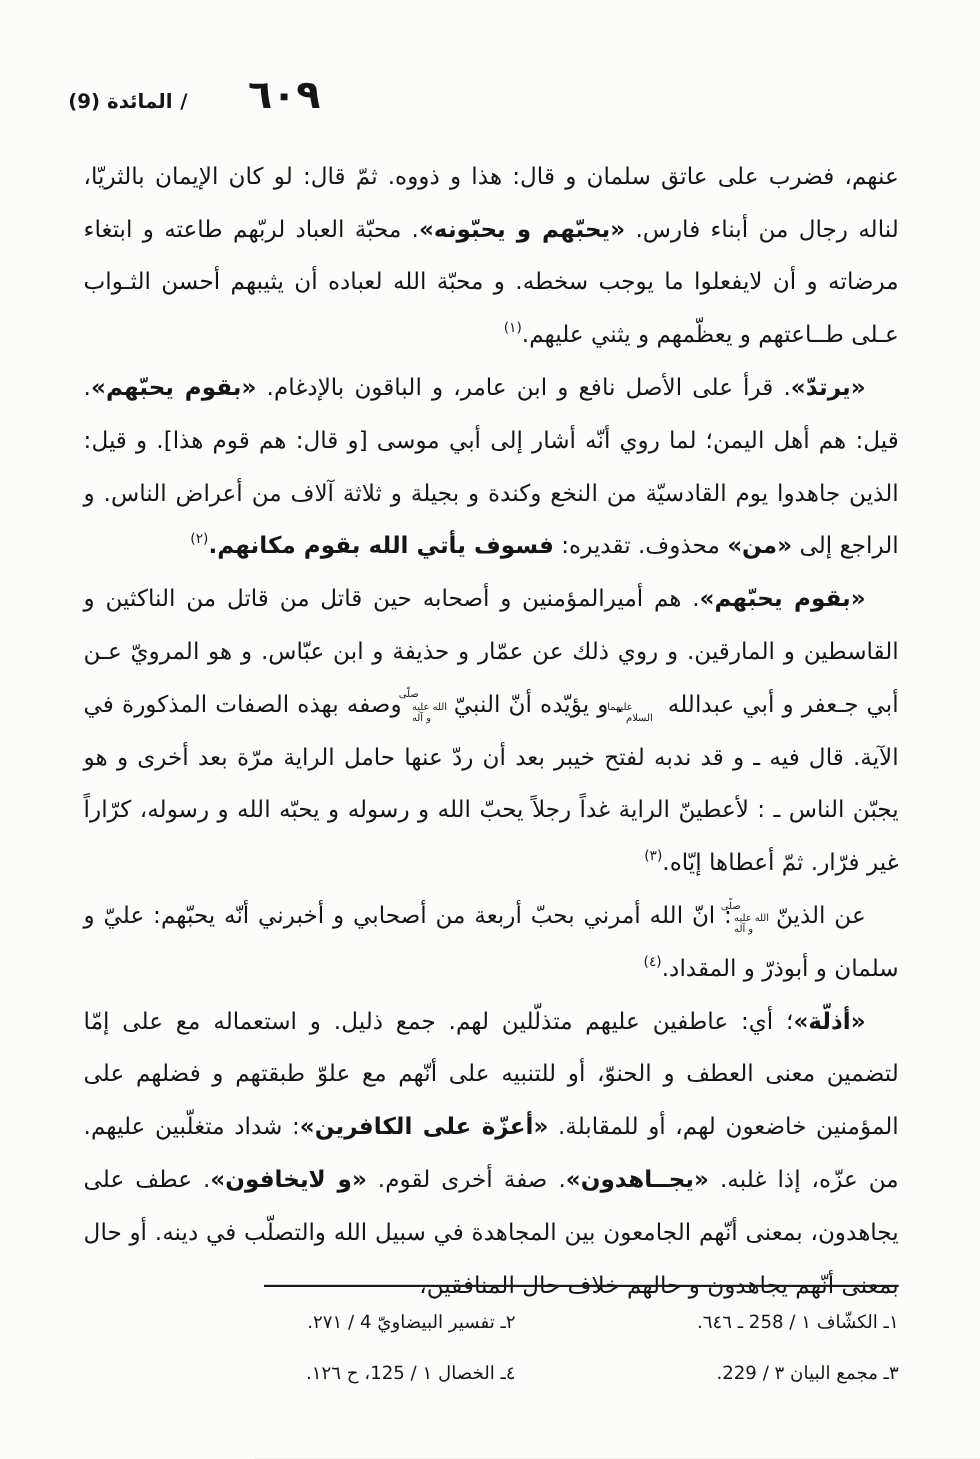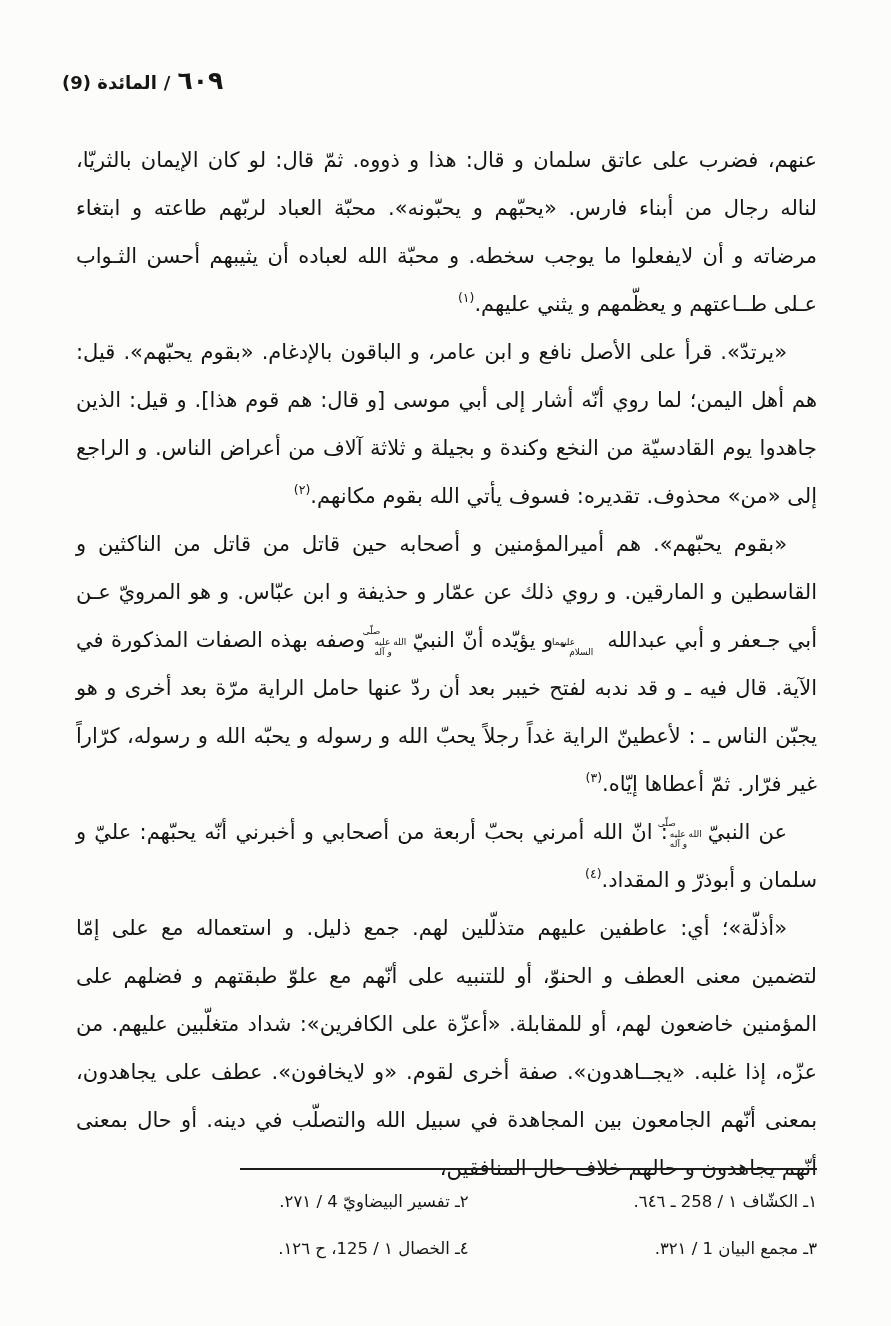--- a/index.html
+++ b/index.html
@@ -15,32 +15,32 @@
   }
   
   .header{
     position:absolute;top:66px;left:62px;
     direction:rtl;
     display:flex;align-items:baseline;gap:7px;
     font-weight:700;
   }
   .h-title{font-size:18px;letter-spacing:0;}
   .h-sep{font-size:18px;}
-  .h-num{font-size:25px;font-weight:700;}
+  .h-num{font-size:36px;font-weight:700;margin-left:48px;}
   
   .body-text{
     position:absolute;top:136px;right:74px;left:76px;
     direction:rtl;
     font-size:21px;
     line-height:48px;
     text-align:justify;
   }
   .para{margin:0;padding:0;}
   .para.indent{text-indent:30px;}
-  .lemma{font-weight:400;}
+  .lemma{font-weight:700;}
   .fn-marker{
     font-size:12.5px;
     vertical-align:9px;
     font-weight:400;
     line-height:0;
   }
   .honorific{
     display:inline-block;
     width:36px;
     font-size:9px;
@@ -75,26 +75,26 @@
   <div class="header">
     <span class="h-num">٦٠٩</span>
     <span class="h-sep">/</span>
     <span class="h-title">المائدة (9)</span>
   </div>
 
   <div class="body-text" id="body-text">
       <p class="para"><span class="seg">عنهم، فضرب على عاتق سلمان و قال: هذا و ذووه. ثمّ قال: لو كان الإيمان بالثريّا، لناله رجال من أبناء فارس. </span><span class="lemma">«يحبّهم و يحبّونه»</span><span class="seg">. محبّة العباد لربّهم طاعته و ابتغاء مرضاته و أن لايفعلوا ما يوجب سخطه. و محبّة الله لعباده أن يثيبهم أحسن الثـواب عـلى طــاعتهم و يعظّمهم و يثني عليهم.</span><span class="fn-marker">(١)</span></p>
       <p class="para indent"><span class="lemma">«يرتدّ»</span><span class="seg">. قرأ على الأصل نافع و ابن عامر، و الباقون بالإدغام. </span><span class="lemma">«بقوم يحبّهم»</span><span class="seg">. قيل: هم أهل اليمن؛ لما روي أنّه أشار إلى أبي موسى [و قال: هم قوم هذا]. و قيل: الذين جاهدوا يوم القادسيّة من النخع وكندة و بجيلة و ثلاثة آلاف من أعراض الناس. و الراجع إلى </span><span class="lemma">«من»</span><span class="seg"> محذوف. تقديره: </span><span class="lemma">فسوف يأتي الله بقوم مكانهم.</span><span class="fn-marker">(٢)</span></p>
       <p class="para indent"><span class="lemma">«بقوم يحبّهم»</span><span class="seg">. هم أميرالمؤمنين و أصحابه حين قاتل من قاتل من الناكثين و القاسطين و المارقين. و روي ذلك عن عمّار و حذيفة و ابن عبّاس. و هو المرويّ عـن أبي جـعفر و أبي عبدالله</span><span class="honorific">عليهما السلام</span><span class="seg">. و يؤيّده أنّ النبيّ</span><span class="honorific">صلّى الله عليه و آله</span><span class="seg"> وصفه بهذه الصفات المذكورة في الآية. قال فيه ـ و قد ندبه لفتح خيبر بعد أن ردّ عنها حامل الراية مرّة بعد أخرى و هو يجبّن الناس ـ : لأعطينّ الراية غداً رجلاً يحبّ الله و رسوله و يحبّه الله و رسوله، كرّاراً غير فرّار. ثمّ أعطاها إيّاه.</span><span class="fn-marker">(٣)</span></p>
-      <p class="para indent"><span class="seg">عن النبيّ</span><span class="honorific">صلّى الله عليه و آله</span><span class="seg">: انّ الله أمرني بحبّ أربعة من أصحابي و أخبرني أنّه يحبّهم: عليّ و سلمان و أبوذرّ و المقداد.</span><span class="fn-marker">(٤)</span></p>
+      <p class="para indent"><span class="seg">عن الذينّ</span><span class="honorific">صلّى الله عليه و آله</span><span class="seg">: انّ الله أمرني بحبّ أربعة من أصحابي و أخبرني أنّه يحبّهم: عليّ و سلمان و أبوذرّ و المقداد.</span><span class="fn-marker">(٤)</span></p>
       <p class="para indent"><span class="lemma">«أذلّة»</span><span class="seg">؛ أي: عاطفين عليهم متذلّلين لهم. جمع ذليل. و استعماله مع على إمّا لتضمين معنى العطف و الحنوّ، أو للتنبيه على أنّهم مع علوّ طبقتهم و فضلهم على المؤمنين خاضعون لهم، أو للمقابلة. </span><span class="lemma">«أعزّة على الكافرين»</span><span class="seg">: شداد متغلّبين عليهم. من عزّه، إذا غلبه. </span><span class="lemma">«يجــاهدون»</span><span class="seg">. صفة أخرى لقوم. </span><span class="lemma">«و لايخافون»</span><span class="seg">. عطف على يجاهدون، بمعنى أنّهم الجامعون بين المجاهدة في سبيل الله والتصلّب في دينه. أو حال بمعنى أنّهم يجاهدون و حالهم خلاف حال المنافقين،</span></p>
     </div>
 
   <div class="footnote-sep"></div>
 
   <div class="footnotes">
     <div class="footnote">١ـ الكشّاف ١ / 258 ـ ٦٤٦.</div>
     <div class="footnote">٢ـ تفسير البيضاويّ 4 / ٢٧١.</div>
-    <div class="footnote">٣ـ مجمع البيان 1 / ٣٢١.</div>
+    <div class="footnote">٣ـ مجمع البيان ٣ / 229.</div>
     <div class="footnote">٤ـ الخصال ١ / 125، ح ١٢٦.</div>
   </div>
 
 </div>
 
 </body></html>

